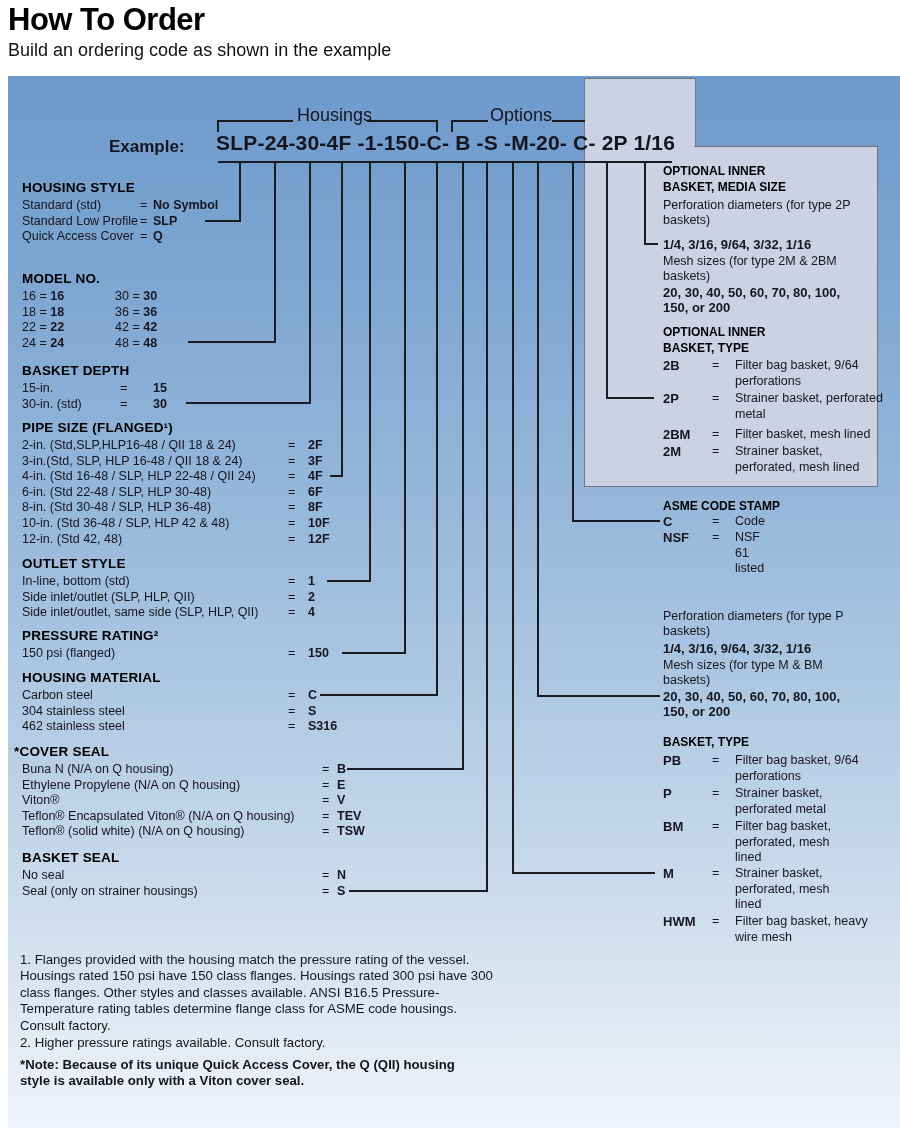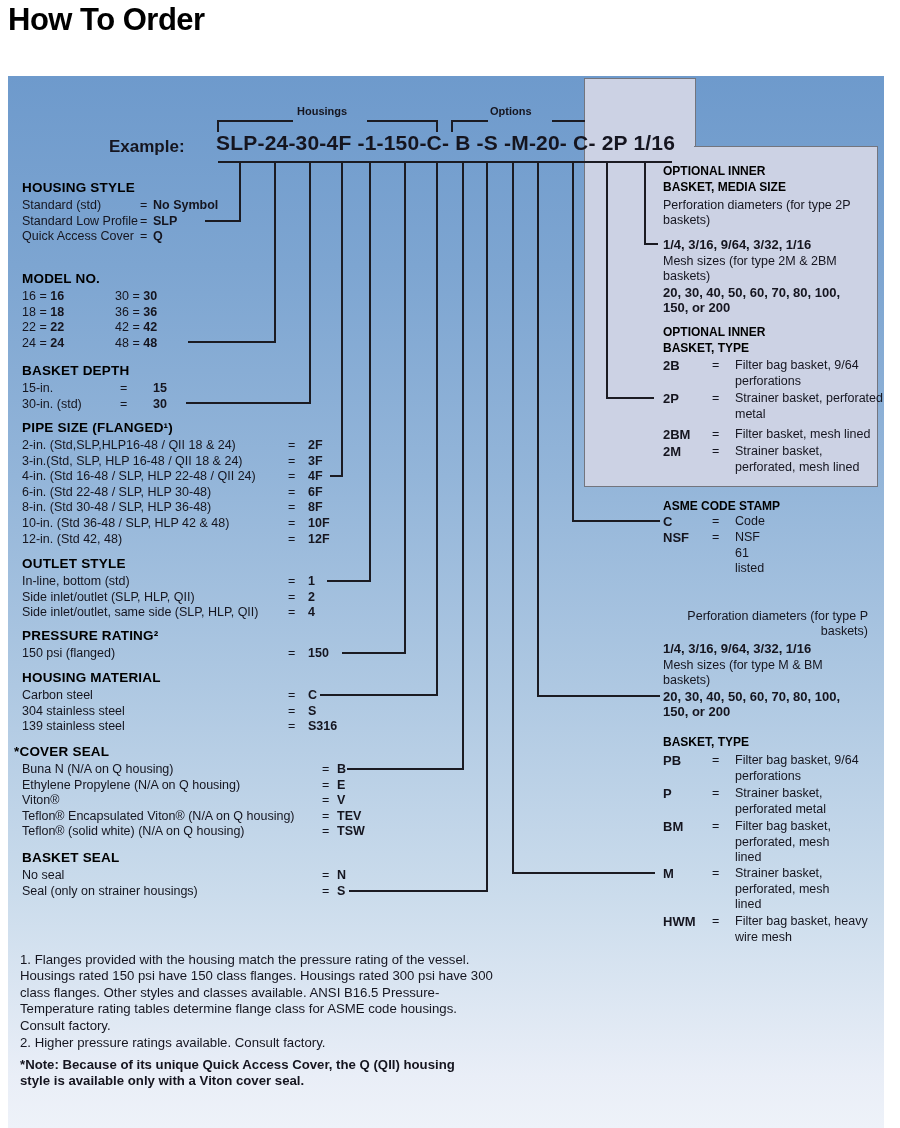--- a/index.html
+++ b/index.html
@@ -1,31 +1,31 @@
 <!DOCTYPE html>
 <html><head>
 <meta charset="utf-8">
 <style>
   html,body{margin:0;padding:0;background:#fff;}
   .page{position:relative;width:884px;height:1128px;background:#fff;overflow:hidden;
-        font-family:"Liberation Sans","DejaVu Sans",sans-serif;color:#15151f;}
+        font-family:"Liberation Sans","DejaVu Sans",sans-serif;color:#15151f;padding-left:16px;}
   .panel-bg{position:absolute;left:8px;top:76px;width:892px;height:1052px;
         background:linear-gradient(180deg,#6e9acc 0%,#7da5d1 18%,#93b5d9 38%,
                    #aec8e2 58%,#cbdcec 78%,#e9eef7 95%,#eef2f9 100%);}
   h1{position:absolute;left:8px;top:2px;margin:0;font-size:31px;font-weight:bold;
      letter-spacing:-.5px;color:#000;}
   .subtitle{position:absolute;left:8px;top:40px;font-size:18px;color:#111;}
   
   .lav{background:#ccd2e4;border:1.5px solid #73757e;box-sizing:border-box;position:absolute;}
   .lav-patch{position:absolute;background:#ccd2e4;}
   
   .example-label{position:absolute;left:109px;top:137px;font-size:17px;font-weight:bold;}
   .example-code{position:absolute;left:216px;top:131px;font-size:21px;font-weight:bold;
                 letter-spacing:.2px;white-space:nowrap;}
-  .bracket-label{position:absolute;top:105px;font-size:11px;font-weight:bold;}
+  .bracket-label{position:absolute;top:105px;font-size:18px;font-weight:normal;}
   .innerbox-text{position:absolute;left:584px;top:85px;width:112px;text-align:center;
                  font-size:13px;font-weight:bold;line-height:16px;}
   
   .sec{position:absolute;left:22px;font-size:12.5px;}
   .sec h2{margin:0 0 3px 0;font-size:13.5px;line-height:14px;font-weight:bold;color:#000;letter-spacing:.2px;}
   .sec .star{margin-left:-8px;}
   .r{position:relative;height:15.6px;line-height:15.6px;white-space:nowrap;}
   .eq{position:absolute;}
   .val{position:absolute;font-weight:bold;}
   .sA .eq{left:118px}.sA .val{left:131px}
@@ -45,20 +45,21 @@
   
   .fn{position:absolute;left:20px;font-size:13.2px;line-height:16.4px;color:#15151f;}
   svg.lines{position:absolute;left:0;top:0;pointer-events:none;}
 </style>
 </head>
 <body>
 
 <div class="page">
 
   <h1>How To Order</h1>
+  <div class="subtitle">Build an ordering code as shown in the example</div>
 
   <div class="panel-bg"></div>
 
   <div class="lav" style="left:584px;top:78px;width:112px;height:70px;border-bottom:none;"></div>
   <div class="lav" style="left:584px;top:146px;width:294px;height:341px;"></div>
   <div class="lav-patch" style="left:586px;top:144px;width:108px;height:5px;"></div>
 
   <svg class="lines" width="900" height="1128" viewBox="0 0 900 1128" fill="none" stroke="#1b1b22" stroke-width="2">
     <path d="M218 162 H672"></path>
     <path d="M218 132 V121 H293"></path>
@@ -139,21 +140,21 @@
 
   <div class="sec sC" style="top:629px;">
     <h2>PRESSURE RATING²</h2>
     <div class="r"><span>150 psi (flanged)</span><span class="eq">=</span><b class="val">150</b></div>
   </div>
 
   <div class="sec sC" style="top:671px;">
     <h2>HOUSING MATERIAL</h2>
     <div class="r"><span>Carbon steel</span><span class="eq">=</span><b class="val">C</b></div>
     <div class="r"><span>304 stainless steel</span><span class="eq">=</span><b class="val">S</b></div>
-    <div class="r"><span>139 stainless steel</span><span class="eq">=</span><b class="val">S316</b></div>
+    <div class="r"><span>462 stainless steel</span><span class="eq">=</span><b class="val">S316</b></div>
   </div>
 
   <div class="sec sD" style="top:745px;">
     <h2><span class="star">*</span><span>COVER SEAL</span></h2>
     <div class="r"><span>Buna N (N/A on Q housing)</span><span class="eq">=</span><b class="val">B</b></div>
     <div class="r"><span>Ethylene Propylene (N/A on Q housing)</span><span class="eq">=</span><b class="val">E</b></div>
     <div class="r"><span>Viton®</span><span class="eq">=</span><b class="val">V</b></div>
     <div class="r"><span>Teflon® Encapsulated Viton® (N/A on Q housing)</span><span class="eq">=</span><b class="val">TEV</b></div>
     <div class="r"><span>Teflon® (solid white) (N/A on Q housing)</span><span class="eq">=</span><b class="val">TSW</b></div>
   </div>
@@ -203,21 +204,21 @@
       <b class="rc">C</b>
       <span class="req">=</span>
       <span class="rd">Code</span>
     </div>
   <div class="rr" style="top:530px;">
       <b class="rc">NSF</b>
       <span class="req">=</span>
       <span class="rd">NSF 61 listed</span>
     </div>
 
-  <div class="rt" style="top:609px;width:205px;text-align:right;">Perforation diameters (for type P baskets)</div>
+  <div class="rt" style="top:609px;width:205px;">Perforation diameters (for type P baskets)</div>
   <div class="rt bold-line" style="top:641px;">1/4, 3/16, 9/64, 3/32, 1/16</div>
   <div class="rt" style="top:658px;width:190px;">Mesh sizes (for type M &amp; BM baskets)</div>
   <div class="rt bold-line" style="top:689px;width:200px;">20, 30, 40, 50, 60, 70, 80, 100, 150, or 200</div>
 
   <div class="rt" style="top:735px;">
     <h2>BASKET, TYPE</h2>
   </div>
   <div class="rr" style="top:753px;">
       <b class="rc">PB</b>
       <span class="req">=</span>

